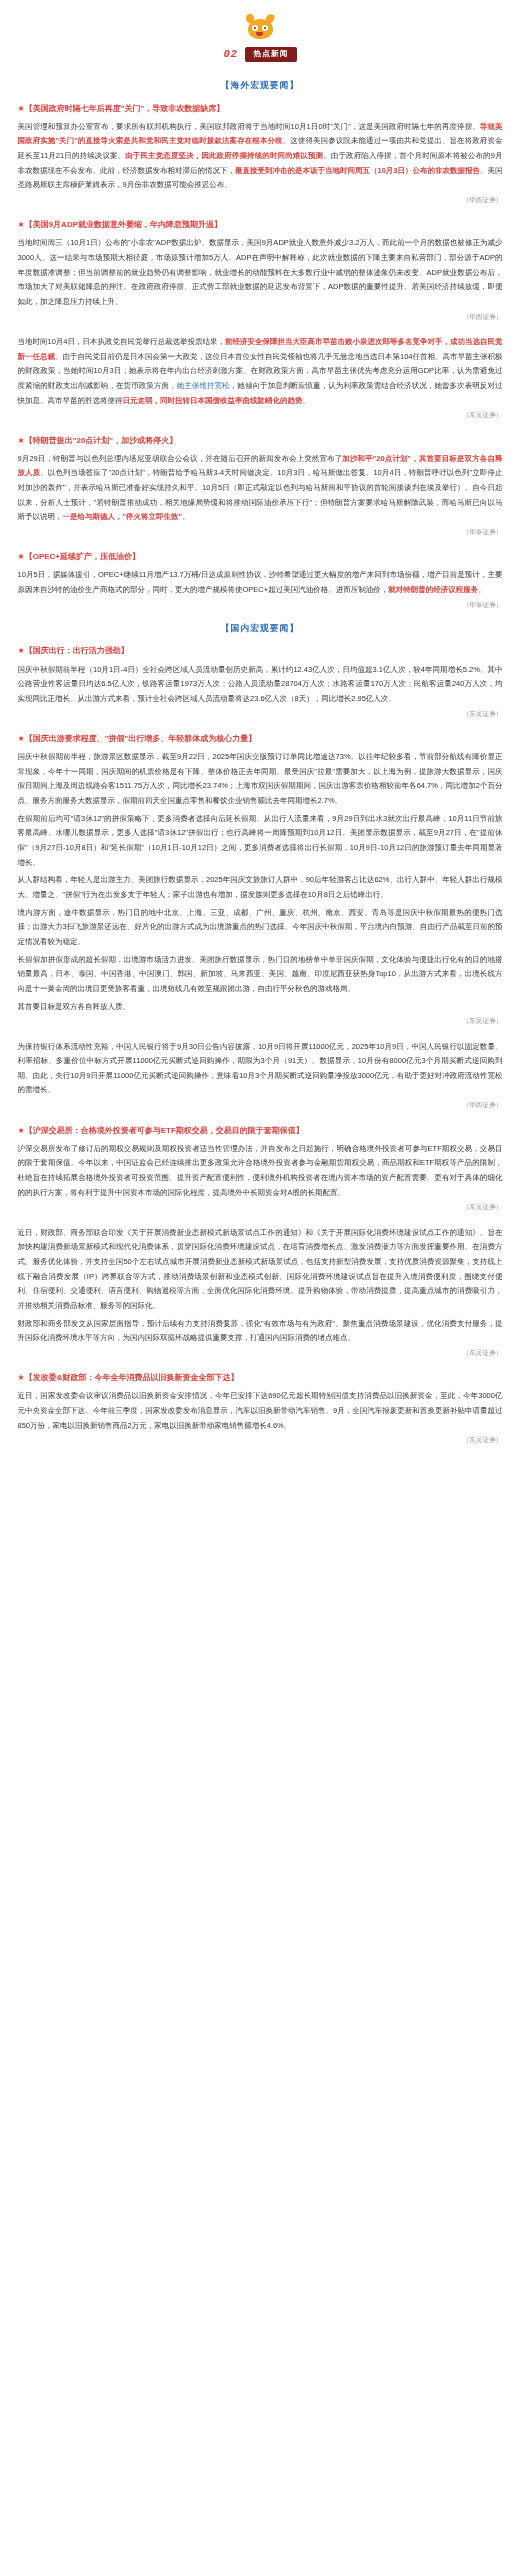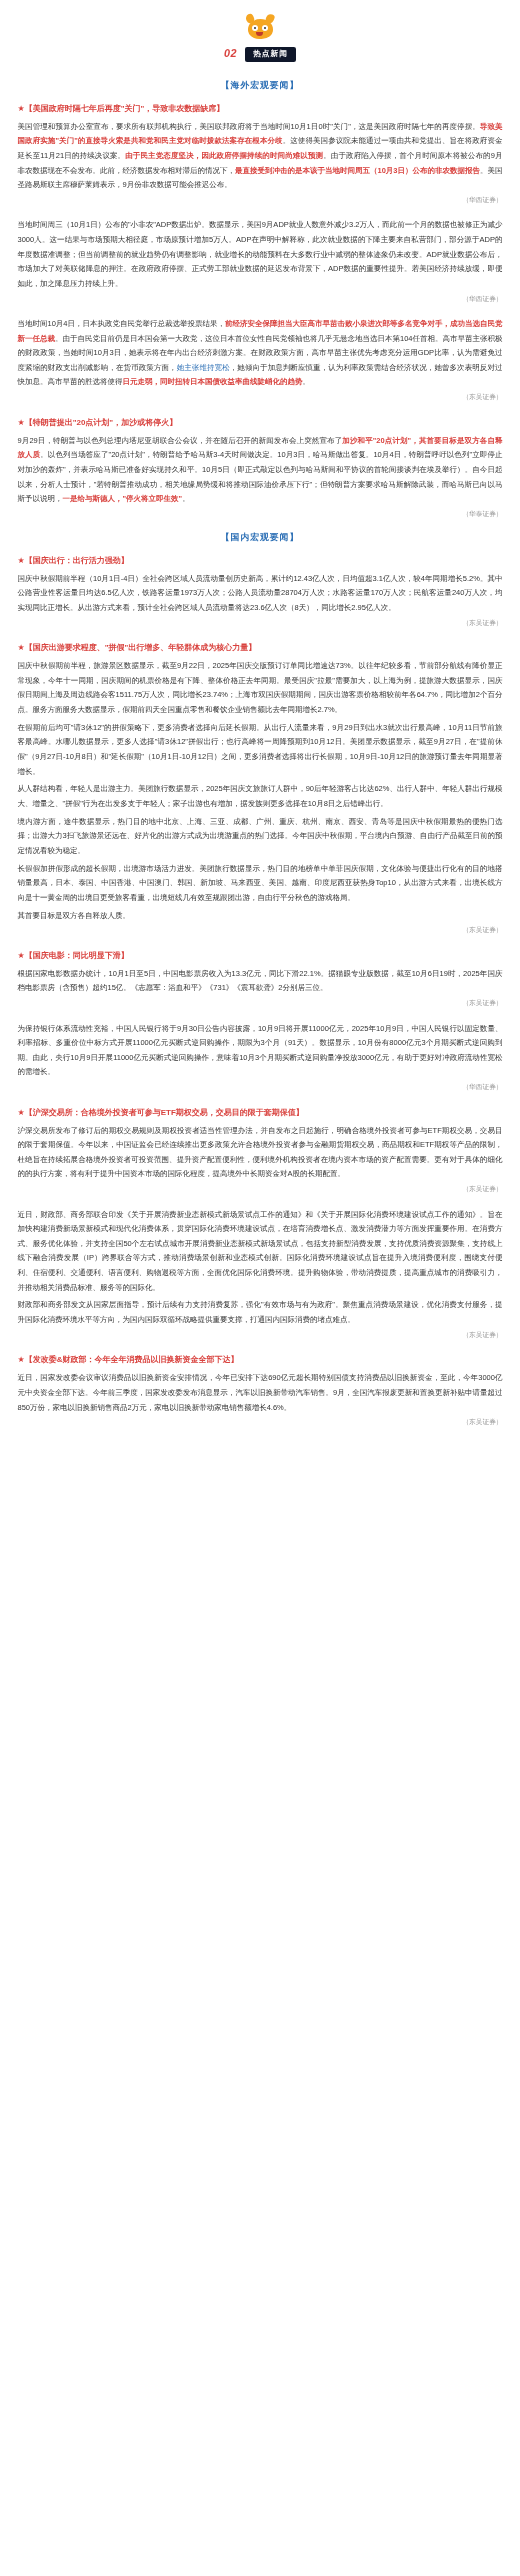--- a/index.html
+++ b/index.html
@@ -42,28 +42,28 @@
   .emoji-badge .pupil-l,.emoji-badge .pupil-r{
     position:absolute;top:13.4px;width:2.6px;height:2.6px;background:#333;border-radius:50%;
   }
   .emoji-badge .pupil-l{left:7.7px;}
   .emoji-badge .pupil-r{right:7.7px;}
   .emoji-badge .mouth{
     position:absolute;left:10.3px;top:19px;width:7.2px;height:3.6px;background:#c0392b;
     border-radius:0 0 5.2px 5.2px;
   }
   .header-line{
-    display:flex;justify-content:center;gap:8px;
+    display:flex;align-items:center;justify-content:center;gap:8px;font-family:Liberation Mono, monospace;
   }
   .header-num{
     color:#d9433f;font-size:10.8px;font-weight:bold;font-style:italic;
     letter-spacing:0.5px;
   }
   .header-pill{
-    background:#0f172a;color:#fff;font-size:7.7px;font-weight:bold;
+    background:#7f1d1d;color:#fff;font-size:7.7px;font-weight:bold;
     padding:2.6px 8.2px;border-radius:2.1px;letter-spacing:1px;
   }
   
   .section-title{
     text-align:center;
     margin:13.4px 0 9.3px 0;
     color:#2c6fb5;
     font-size:8.8px;
     font-weight:bold;
     letter-spacing:1px;
@@ -123,60 +123,61 @@
 
     <div class="section-title">【海外宏观要闻】</div>
 
     <div class="item">
       <div class="item-title">★【美国政府时隔七年后再度"关门"，导致非农数据缺席】</div>
       <p class="para">美国管理和预算办公室宣布，要求所有联邦机构执行，美国联邦政府将于当地时间10月1日0时"关门"，这是美国政府时隔七年的再度停摆。<span class="hl">导致美国政府实施"关门"的直接导火索是共和党和民主党对临时拨款法案存在根本分歧</span>。这使得美国参议院未能通过一项由共和党提出、旨在将政府资金延长至11月21日的持续决议案。<span class="hl">由于民主党态度坚决，因此政府停摆持续的时间尚难以预测</span>。由于政府陷入停摆，首个月时间原本将被公布的9月非农数据现在不会发布。此前，经济数据发布相对滞后的情况下，<span class="hl">最直接受到冲击的是本该于当地时间周五（10月3日）公布的非农数据报告</span>。美国圣路易斯联主席穆萨莱姆表示，9月份非农数据可能会推迟公布。</p>
       <div class="source">（华西证券）</div>
     </div>
 
     <div class="item">
+      <div class="item-title">★【美国9月ADP就业数据意外萎缩，年内降息预期升温】</div>
       <p class="para">当地时间周三（10月1日）公布的"小非农"ADP数据出炉。数据显示，美国9月ADP就业人数意外减少3.2万人，而此前一个月的数据也被修正为减少3000人。这一结果与市场预期大相径庭，市场原预计增加5万人。ADP在声明中解释称，此次就业数据的下降主要来自私营部门，部分源于ADP的年度数据准调整；但当前调整前的就业趋势仍有调整影响，就业增长的动能预料在大多数行业中减弱的整体迹象仍未改变。ADP就业数据公布后，市场加大了对美联储降息的押注。在政府政府停摆、正式劳工部就业数据的延迟发布背景下，ADP数据的重要性提升。若美国经济持续放缓，即便如此，加之降息压力持续上升。</p>
       <div class="source">（华西证券）</div>
     </div>
 
     <div class="item">
       <p class="para">当地时间10月4日，日本执政党自民党举行总裁选举投票结果，<span class="hl">前经济安全保障担当大臣高市早苗击败小泉进次郎等多名竞争对手，成功当选自民党新一任总裁</span>。由于自民党目前仍是日本国会第一大政党，这位日本首位女性自民党领袖也将几乎无悬念地当选日本第104任首相。高市早苗主张积极的财政政策，当她时间10月3日，她表示将在年内出台经济刺激方案。在财政政策方面，高市早苗主张优先考虑充分运用GDP比率，认为需避免过度紧缩的财政支出削减影响，在货币政策方面，<span class="bluehl">她主张维持宽松</span>，她倾向于加息判断应慎重，认为利率政策需结合经济状况，她曾多次表明反对过快加息。高市早苗的胜选将使得<span class="hl">日元走弱，同时扭转日本国债收益率曲线陡峭化的趋势</span>。</p>
       <div class="source">（东吴证券）</div>
     </div>
 
     <div class="item">
       <div class="item-title">★【特朗普提出"20点计划"，加沙或将停火】</div>
       <p class="para">9月29日，特朗普与以色列总理内塔尼亚胡联合公会议，并在随后召开的新闻发布会上突然宣布了<span class="hl">加沙和平"20点计划"，其首要目标是双方各自释放人质</span>。以色列当场答应了"20点计划"，特朗普给予哈马斯3-4天时间做决定。10月3日，哈马斯做出答复。10月4日，特朗普呼吁以色列"立即停止对加沙的轰炸"，并表示哈马斯已准备好实现持久和平。10月5日（即正式敲定以色列与哈马斯间和平协议的首轮间接谈判在埃及举行）。自今日起以来，分析人士预计，"若特朗普推动成功，相关地缘局势缓和将推动国际油价承压下行"；但特朗普方案要求哈马斯解除武装，而哈马斯已向以马斯予以说明，<span class="hl">一是给与斯德人，"停火将立即生效"</span>。</p>
       <div class="source">（华泰证券）</div>
     </div>
 
+    <div class="item">
+      <div class="item-title">★【OPEC+延续扩产，压低油价】</div>
+      <p class="para">10月5日，据媒体援引，OPEC+继续11月增产13.7万桶/日达成原则性协议，沙特希望通过更大幅度的增产来回到市场份额，增产目前是预计，主要原因来自沙特的油价生产商格式的部分，同时，更大的增产规模将使OPEC+超过美国汽油价格。进而压制油价，<span class="hl">就对特朗普的经济议程服务</span>。</p>
+      <div class="source">（华泰证券）</div>
+    </div>
 
     <div class="section-title">【国内宏观要闻】</div>
 
     <div class="item">
       <div class="item-title">★【国庆出行：出行活力强劲】</div>
       <p class="para">国庆中秋假期前半程（10月1日-4日）全社会跨区域人员流动量创历史新高，累计约12.43亿人次，日均值超3.1亿人次，较4年同期增长5.2%。其中公路营业性客运量日均达6.5亿人次，铁路客运量1973万人次；公路人员流动量28704万人次；水路客运量170万人次；民航客运量240万人次，均实现同比正增长。从出游方式来看，预计全社会跨区域人员流动量将达23.6亿人次（8天），同比增长2.95亿人次。</p>
       <div class="source">（东吴证券）</div>
     </div>
 
     <div class="item">
       <div class="item-title">★【国庆出游要求程度、"拼假"出行增多、年轻群体成为核心力量】</div>
       <p class="para">国庆中秋假期前半程，旅游景区数据显示，截至9月22日，2025年国庆交版预订订单同比增速达73%。以往年纪较多看，节前部分航线有降价显正常现象，今年十一同期，国庆期间的机票价格是有下降、整体价格正去年同期。最受国庆"拉最"需要加大，以上海为例，提旅游大数据显示，国庆假日期间上海及周边线路会客1511.75万人次，同比增长23.74%；上海市双国庆假期期间，国庆出游客票价格相较前年各64.7%，同比增加2个百分点。服务方面服务大数据显示，假期前四天全国重点零售和餐饮企业销售额比去年同期增长2.7%。</p>
       <p class="para">在假期前后均可"请3休12"的拼假策略下，更多消费者选择向后延长假期。从出行人流量来看，9月29日到出水3就次出行最高峰，10月11日节前旅客最高峰。水哪儿数据显示，更多人选择"请3休12"拼假出行；也行高峰将一周降预期到10月12日。美团显示数据显示，截至9月27日，在"提前休假"（9月27日-10月8日）和"延长假期"（10月1日-10月12日）之间，更多消费者选择将出行长假期，10月9日-10月12日的旅游预订量去年同期显著增长。</p>
       <p class="para">从人群结构看，年轻人是出游主力。美团旅行数据显示，2025年国庆文旅旅订人群中，90后年轻游客占比达62%、出行人群中、年轻人群出行规模大、增量之、"拼假"行为在出发多支于年轻人；家子出游也有增加，据发族则更多选择在10月8日之后错峰出行。</p>
       <p class="para">境内游方面，途牛数据显示，热门目的地中北京、上海、三亚、成都、广州、重庆、杭州、南京、西安、青岛等是国庆中秋假期最热的便热门选择；出游大力3扫飞旅游景还远在、好片化的出游方式成为出境游重点的热门选择。今年国庆中秋假期，平台境内白预游、自由行产品截至日前的预定情况看较为稳定。</p>
       <p class="para">长假假加拼假形成的超长假期，出境游市场活力进发。美团旅行数据显示，热门目的地榜单中单菲国庆假期，文化体验与便捷出行化有的目的地搭销量最高，日本、泰国、中国香港、中国澳门、韩国、新加坡、马来西亚、美国、越南、印度尼西亚获热身Top10，从出游方式来看，出境长线方向是十一黄金周的出境目更受旅客看重，出境短线几有效至规跟团出游，自由行平分秋色的游戏格局。</p>
       <p class="para">其首要目标是双方各自释放人质。</p>
       <div class="source">（东吴证券）</div>
     </div>
 
-    <div class="item">
-      <div class="item-title">★【国庆电影：同比明显下滑】</div>
-      <p class="para">根据国家电影数据办统计，10月1日至5日，中国电影票房收入为13.3亿元，同比下滑22.1%。据猫眼专业版数据，截至10月6日19时，2025年国庆档电影票房（含预售）超约15亿。《志愿军：浴血和平》《731》《震耳欲聋》2分别居三位。</p>
-      <div class="source">（东吴证券）</div>
-    </div>
 
     <div class="item">
       <p class="para">为保持银行体系流动性充裕，中国人民银行将于9月30日公告内容披露，10月9日将开展11000亿元，2025年10月9日，中国人民银行以固定数量、利率招标、多重价位中标方式开展11000亿元买断式逆回购操作，期限为3个月（91天）。数据显示，10月份有8000亿元3个月期买断式逆回购到期。由此，央行10月9日开展11000亿元买断式逆回购操作，意味着10月3个月期买断式逆回购量净投放3000亿元，有助于更好对冲政府流动性宽松的需增长。</p>
       <div class="source">（华西证券）</div>
     </div>
 
     <div class="item">
       <div class="item-title">★【沪深交易所：合格境外投资者可参与ETF期权交易，交易目的限于套期保值】</div>
       <p class="para">沪深交易所发布了修订后的期权交易规则及期权投资者适当性管理办法，并自发布之日起施行，明确合格境外投资者可参与ETF期权交易，交易目的限于套期保值。今年以来，中国证监会已经连续推出更多政策允许合格境外投资者参与金融期货期权交易，商品期权和ETF期权等产品的限制，杜绝旨在持续拓展合格境外投资者可投资范围、提升资产配置便利性，便利境外机构投资者在境内资本市场的资产配置需要。更有对于具体的细化的的执行方案，将有利于提升中国资本市场的国际化程度，提高境外中长期资金对A股的长期配置。</p>
       <div class="source">（东吴证券）</div>

